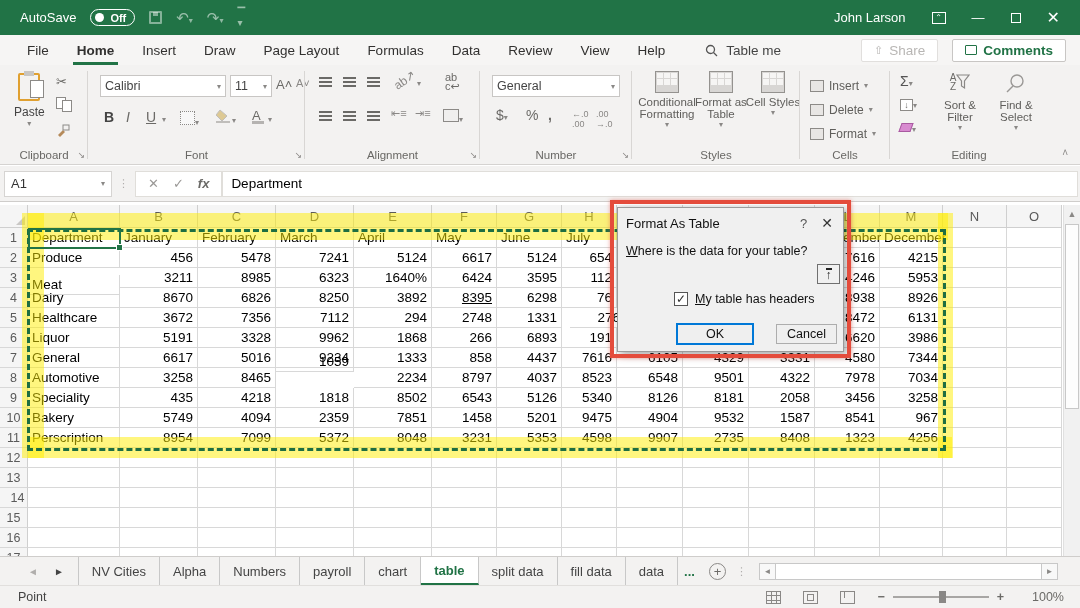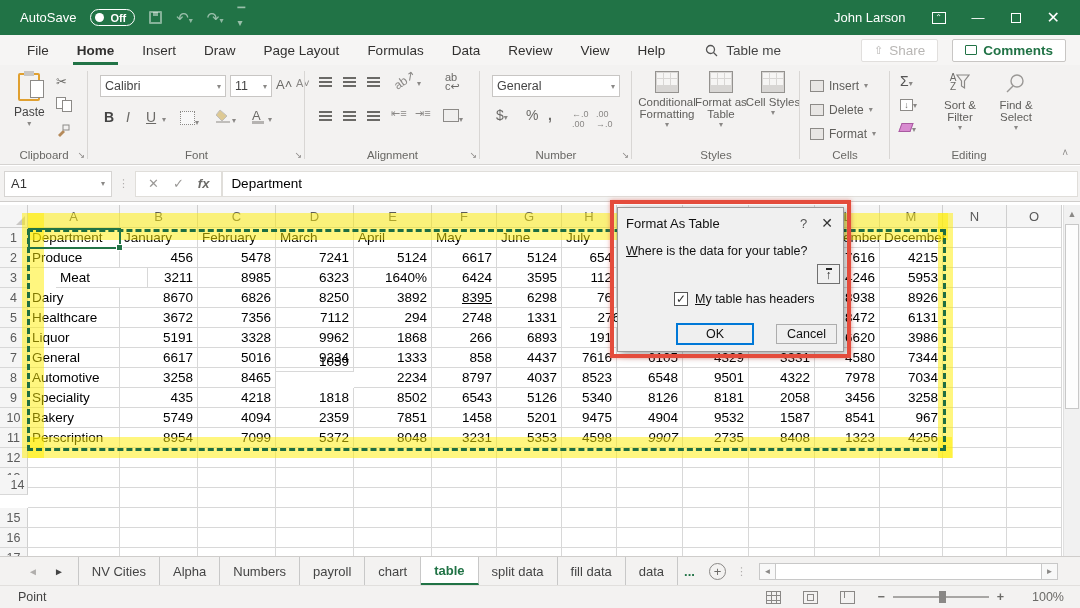--- a/index.html
+++ b/index.html
@@ -424,21 +424,21 @@
         <div class="rowhdr" style="top: 83px; height: 20px;">4</div>
         <div class="rowhdr" style="top: 103px; height: 20px;">5</div>
         <div class="rowhdr" style="top: 123px; height: 20px;">6</div>
         <div class="rowhdr" style="top: 143px; height: 20px;">7</div>
         <div class="rowhdr" style="top: 163px; height: 20px;">8</div>
         <div class="rowhdr" style="top: 183px; height: 20px;">9</div>
         <div class="rowhdr" style="top: 203px; height: 20px;">10</div>
         <div class="rowhdr" style="top: 223px; height: 20px;">11</div>
         <div class="rowhdr" style="top: 243px; height: 20px;">12</div>
         <div class="rowhdr" style="top: 263px; height: 20px;">13</div>
-        <div class="rowhdr" style="top: 270px; height: 20px; padding-left: 8px;">14</div>
+        <div class="rowhdr" style="top: 283px; height: 20px; padding-left: 8px;">14</div>
         <div class="rowhdr" style="top: 303px; height: 20px;">15</div>
         <div class="rowhdr" style="top: 323px; height: 20px;">16</div>
         <div class="rowhdr" style="top: 343px; height: 20px;">17</div>
         <div class="cell" style="left: 28px; width: 92px; top: 23px;">Department</div>
         <div class="cell" style="left: 120px; width: 78px; top: 23px;">January</div>
         <div class="cell" style="left: 198px; width: 78px; top: 23px;">February</div>
         <div class="cell" style="left: 276px; width: 78px; top: 23px;">March</div>
         <div class="cell" style="left: 354px; width: 78px; top: 23px;">April</div>
         <div class="cell" style="left: 432px; width: 65px; top: 23px;">May</div>
         <div class="cell" style="left: 497px; width: 65px; top: 23px;">June</div>
@@ -458,21 +458,21 @@
         <div class="cell num" style="left: 432px; width: 65px; top: 43px;">6617</div>
         <div class="cell num" style="left: 497px; width: 65px; top: 43px;">5124</div>
         <div class="cell num" style="left: 562px; width: 55px; top: 43px;">654</div>
         <div class="cell" style="left: 617px; width: 66px; top: 43px;"></div>
         <div class="cell" style="left: 683px; width: 66px; top: 43px;"></div>
         <div class="cell" style="left: 749px; width: 66px; top: 43px;"></div>
         <div class="cell num" style="left: 815px; width: 65px; top: 43px;">7616</div>
         <div class="cell num" style="left: 880px; width: 63px; top: 43px;">4215</div>
         <div class="cell" style="left: 943px; width: 64px; top: 43px;"></div>
         <div class="cell" style="left: 1007px; width: 55px; top: 43px;"></div>
-        <div class="cell" style="left: 28px; width: 92px; top: 63px; margin-left: 28px;">Meat</div>
+        <div class="cell" style="left: 28px; width: 92px; top: 70px;">Meat</div>
         <div class="cell num" style="left: 120px; width: 78px; top: 63px;">3211</div>
         <div class="cell num" style="left: 198px; width: 78px; top: 63px;">8985</div>
         <div class="cell num" style="left: 276px; width: 78px; top: 63px;">6323</div>
         <div class="cell num" style="left: 354px; width: 78px; top: 63px;">1640%</div>
         <div class="cell num" style="left: 432px; width: 65px; top: 63px;">6424</div>
         <div class="cell num" style="left: 497px; width: 65px; top: 63px;">3595</div>
         <div class="cell num" style="left: 562px; width: 55px; top: 63px;">112</div>
         <div class="cell" style="left: 617px; width: 66px; top: 63px;"></div>
         <div class="cell" style="left: 683px; width: 66px; top: 63px;"></div>
         <div class="cell" style="left: 749px; width: 66px; top: 63px;"></div>
@@ -586,21 +586,21 @@
         <div class="cell" style="left: 943px; width: 64px; top: 203px;"></div>
         <div class="cell" style="left: 1007px; width: 55px; top: 203px;"></div>
         <div class="cell" style="left: 28px; width: 92px; top: 223px;">Perscription</div>
         <div class="cell num" style="left: 120px; width: 78px; top: 223px;">8954</div>
         <div class="cell num" style="left: 198px; width: 78px; top: 223px;">7099</div>
         <div class="cell num" style="left: 276px; width: 78px; top: 223px;">5372</div>
         <div class="cell num" style="left: 354px; width: 78px; top: 223px;">8048</div>
         <div class="cell num" style="left: 432px; width: 65px; top: 223px;">3231</div>
         <div class="cell num" style="left: 497px; width: 65px; top: 223px;">5353</div>
         <div class="cell num" style="left: 562px; width: 55px; top: 223px;">4598</div>
-        <div class="cell num" style="left: 617px; width: 66px; top: 223px; font-style: italic;">9907</div>
+        <div class="cell num" style="left: 617px; width: 66px; top: 223px;">9907</div>
         <div class="cell num" style="left: 683px; width: 66px; top: 223px;">2735</div>
         <div class="cell num" style="left: 749px; width: 66px; top: 223px;">8408</div>
         <div class="cell num" style="left: 815px; width: 65px; top: 223px;">1323</div>
         <div class="cell num" style="left: 880px; width: 63px; top: 223px;">4256</div>
         <div class="cell" style="left: 943px; width: 64px; top: 223px;"></div>
         <div class="cell" style="left: 1007px; width: 55px; top: 223px;"></div>
         <div class="cell" style="left: 28px; width: 92px; top: 243px;"></div>
         <div class="cell" style="left: 120px; width: 78px; top: 243px;"></div>
         <div class="cell" style="left: 198px; width: 78px; top: 243px;"></div>
         <div class="cell" style="left: 276px; width: 78px; top: 243px;"></div>

